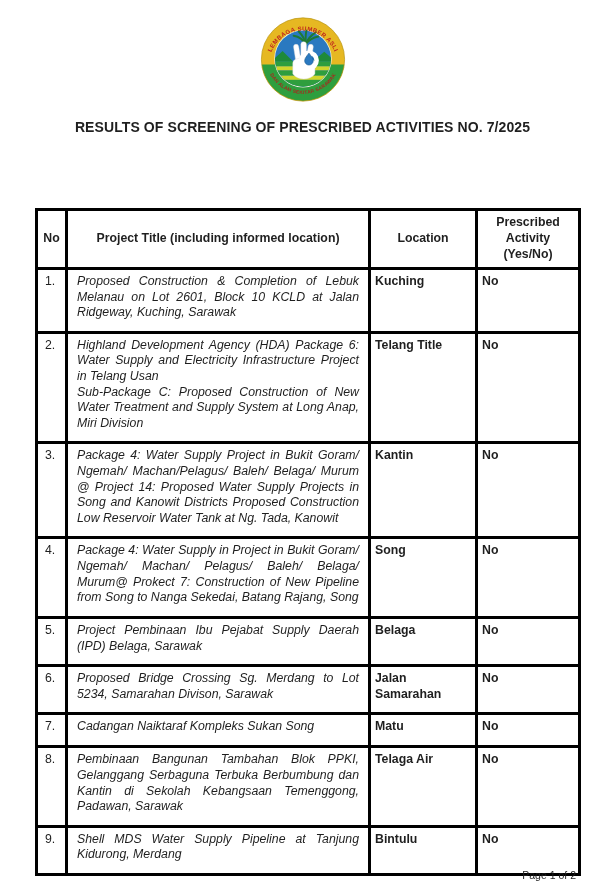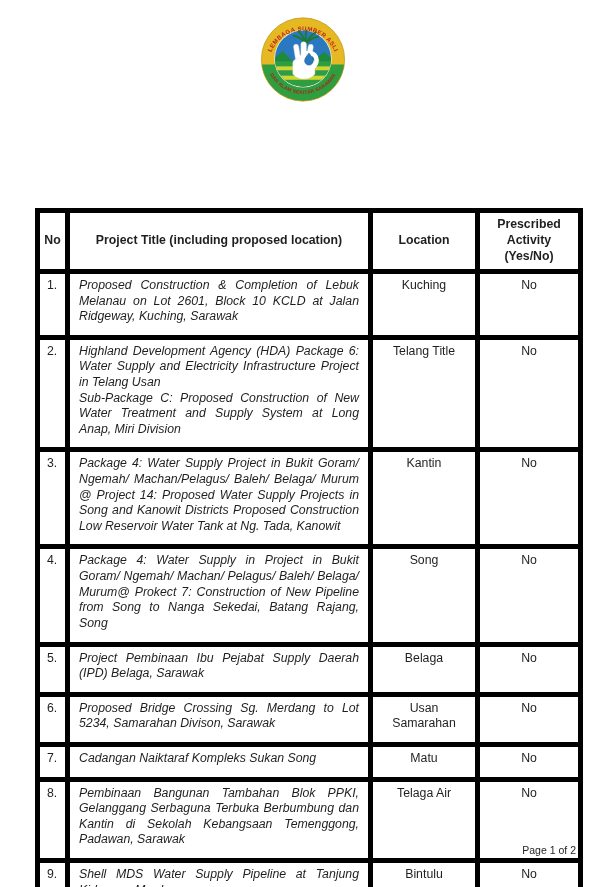--- a/index.html
+++ b/index.html
@@ -41,55 +41,55 @@
   }
   table.screening {
     position: absolute;
     top: 208px;
     left: 35px;
     width: 543px;
     border-collapse: collapse;
     table-layout: fixed;
   }
   table.screening th, table.screening td {
-    border: 5px solid #000000;
+    border: 3px solid #000000;
     font-size: 12.3px;
     line-height: 1.27;
     vertical-align: top;
     overflow: hidden;
   }
   table.screening th {
     font-weight: bold;
     text-align: center;
     vertical-align: middle;
     padding: 4px 4px;
     height: 40px;
     line-height: 1.3;
   }
   td.cell-no   { padding: 4px 2px 4px 7px; }
   td.cell-title{
     padding: 4px 9px 10px 9px;
     text-align: justify;
     white-space: pre-line;
     font-style: italic;
   }
-  td.cell-loc, td.cell-yn { text-align: center; padding: 4px 4px; }
+  td.cell-loc, td.cell-yn { text-align: left; padding: 4px 4px; font-weight: bold; }
   tbody tr:nth-child(1) { height: 58px; }
   tbody tr:nth-child(2) { height: 104px; }
   tbody tr:nth-child(3) { height: 88px; }
   tbody tr:nth-child(4) { height: 75px; }
   tbody tr:nth-child(5) { height: 45px; }
   tbody tr:nth-child(6) { height: 43px; }
   tbody tr:nth-child(7) { height: 33px; }
   tbody tr:nth-child(8) { height: 71px; }
   tbody tr:nth-child(9) { height: 46px; }
   .page-num {
     position: absolute;
     right: 29px;
-    bottom: 31px;
+    bottom: 6px;
     font-size: 10.5px;
     color: #1f1f1f;
   }
 </style>
 </head>
 <body>
 
 <div class="page">
 
   <div class="logo-wrap">
@@ -141,33 +141,34 @@
 
       <text font-family="Liberation Sans, sans-serif" font-size="7.1" font-weight="bold" fill="#c0271d" letter-spacing="0.5">
         <textPath href="#arcTop" startOffset="50%" text-anchor="middle">LEMBAGA SUMBER ASLI</textPath>
       </text>
       <text font-family="Liberation Sans, sans-serif" font-size="5.7" font-weight="bold" fill="#a8281e" letter-spacing="0.3">
         <textPath href="#arcBottom" startOffset="50%" text-anchor="middle">DAN ALAM SEKITAR SARAWAK</textPath>
       </text>
     </svg>
   </div>
 
+  <div class="doc-title">RESULTS OF SCREENING OF PRESCRIBED ACTIVITIES NO. 7/2025</div>
 
 
   <table class="screening">
     <colgroup>
       <col style="width:30px">
       <col style="width:303px">
       <col style="width:107px">
       <col style="width:103px">
     </colgroup>
     <thead>
       <tr>
         <th>No</th>
-        <th>Project Title (including proposed location)</th>
+        <th>Project Title (including informed location)</th>
         <th>Location</th>
         <th>Prescribed Activity (Yes/No)</th>
       </tr>
     </thead>
     <tbody id="rows">
   <tr>
     <td class="cell-no">1.</td>
     <td class="cell-title">Proposed Construction &amp; Completion of Lebuk Melanau on Lot 2601, Block 10 KCLD at Jalan Ridgeway, Kuching, Sarawak</td>
     <td class="cell-loc">Kuching</td>
     <td class="cell-yn">No</td>
@@ -198,21 +199,21 @@
   <tr>
     <td class="cell-no">5.</td>
     <td class="cell-title">Project Pembinaan Ibu Pejabat Supply Daerah (IPD) Belaga, Sarawak</td>
     <td class="cell-loc">Belaga</td>
     <td class="cell-yn">No</td>
   </tr>
 
   <tr>
     <td class="cell-no">6.</td>
     <td class="cell-title">Proposed Bridge Crossing Sg. Merdang to Lot 5234, Samarahan Divison, Sarawak</td>
-    <td class="cell-loc">Usan Samarahan</td>
+    <td class="cell-loc">Jalan Samarahan</td>
     <td class="cell-yn">No</td>
   </tr>
 
   <tr>
     <td class="cell-no">7.</td>
     <td class="cell-title">Cadangan Naiktaraf Kompleks Sukan Song</td>
     <td class="cell-loc">Matu</td>
     <td class="cell-yn">No</td>
   </tr>
 

